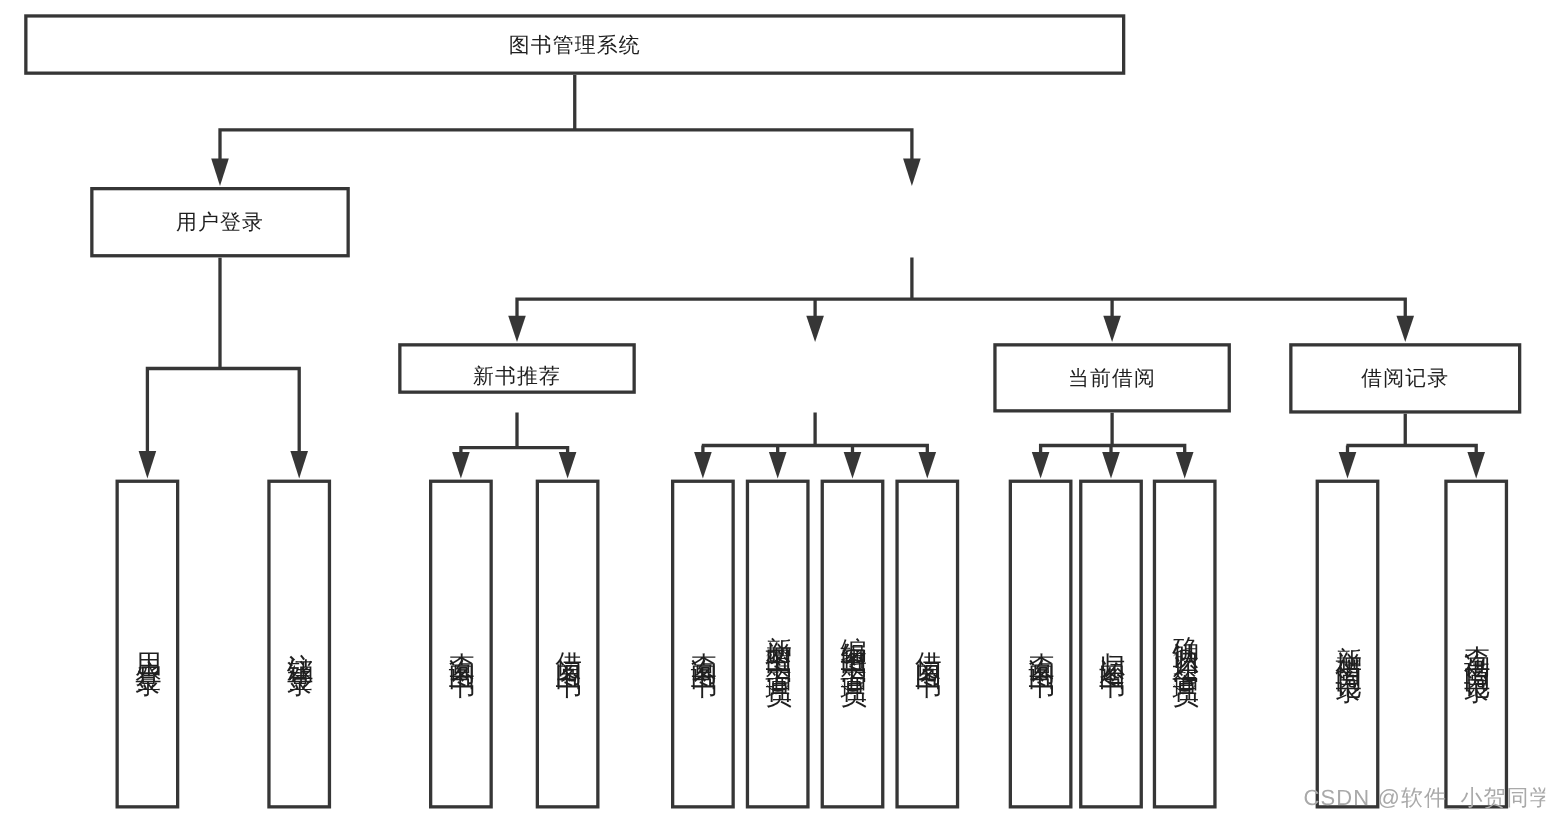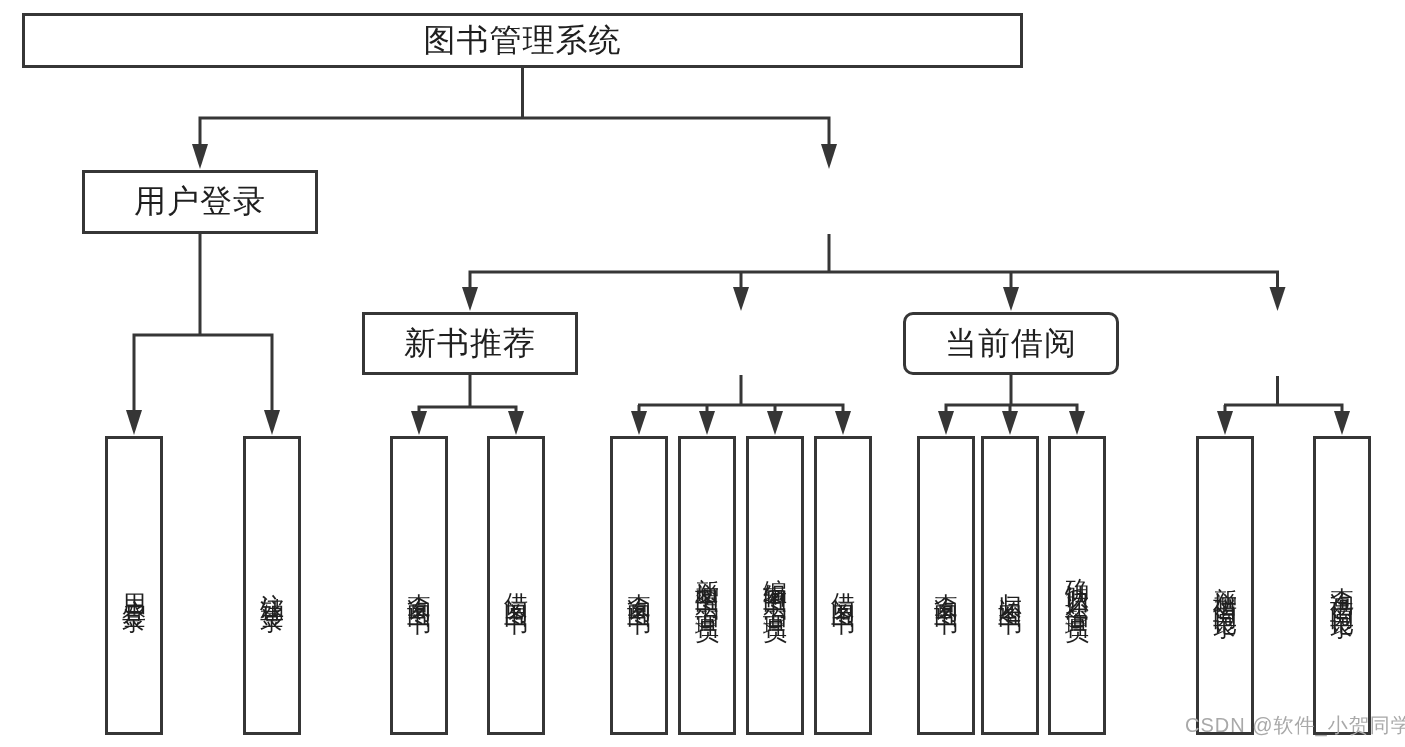--- a/index.html
+++ b/index.html
@@ -11,21 +11,21 @@
     overflow:hidden;
   }
   .wires{position:absolute;left:0;top:0;width:1405px;height:747px;}
   .node{
     position:absolute;
     box-sizing:border-box;
     border:3px solid #363636;
     background:#ffffff;
     display:flex;align-items:center;justify-content:center;
     color:#1f1f1f;
-    font-size:32px;
+    font-size:19px;
     letter-spacing:1px;
     z-index:2;
   }
   .vnode{
     position:absolute;
     box-sizing:border-box;
     border:3px solid #363636;
     background:#ffffff;
     display:flex;align-items:center;justify-content:center;
     color:#1f1f1f;
@@ -38,23 +38,23 @@
     letter-spacing:6px;
     line-height:1;
     white-space:nowrap;
   }
   
   .n-root{left:22px;top:13px;width:1001px;height:55px;}
   
   .n-login{left:82px;top:170px;width:236px;height:64px;}
   .n-mgmt{left:711px;top:170px;width:236px;height:64px;}
   
-  .n-new{left:362px;top:312px;width:216px;height:63px;}
+  .n-new{left:362px;top:312px;width:216px;height:46px;align-items:flex-end;}
   .n-borrow{left:633px;top:312px;width:216px;height:63px;}
-  .n-current{left:903px;top:312px;width:216px;height:63px;border-radius:10px;}
+  .n-current{left:903px;top:312px;width:216px;height:63px;}
   .n-record{left:1172px;top:312px;width:211px;height:64px;}
   
   .v{top:436px;width:58px;height:299px;}
   .v-login1{left:105px;}  .v-login2{left:243px;}
   .v-new1{left:390px;}    .v-new2{left:487px;}
   .v-bor1{left:610px;}    .v-bor2{left:678px;}  .v-bor3{left:746px;}  .v-bor4{left:814px;}
   .v-cur1{left:917px;}    .v-cur2{left:981px;}  .v-cur3{left:1048px;}
   .v-rec1{left:1196px;}   .v-rec2{left:1313px;}
   .watermark{
     position:absolute;
@@ -128,20 +128,23 @@
   <div class="node n-login">
     <span>用户登录</span>
   </div>
 
   <div class="node n-new">
     <span>新书推荐</span>
   </div>
   <div class="node n-current">
     <span>当前借阅</span>
   </div>
+  <div class="node n-record">
+    <span>借阅记录</span>
+  </div>
 
   <div class="vnode v v-login1">
     <span class="vtext">用户登录</span>
   </div>
   <div class="vnode v v-login2">
     <span class="vtext">注销登录</span>
   </div>
 
   <div class="vnode v v-new1">
     <span class="vtext">查询图书</span>

